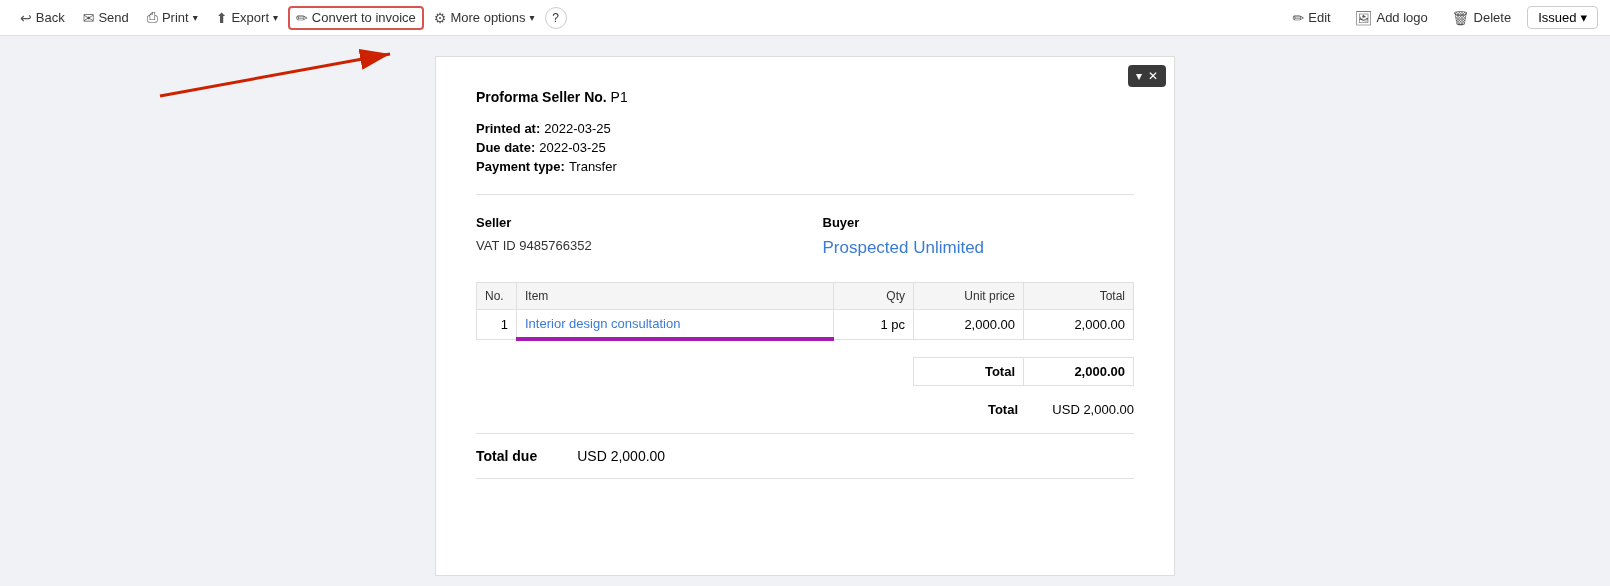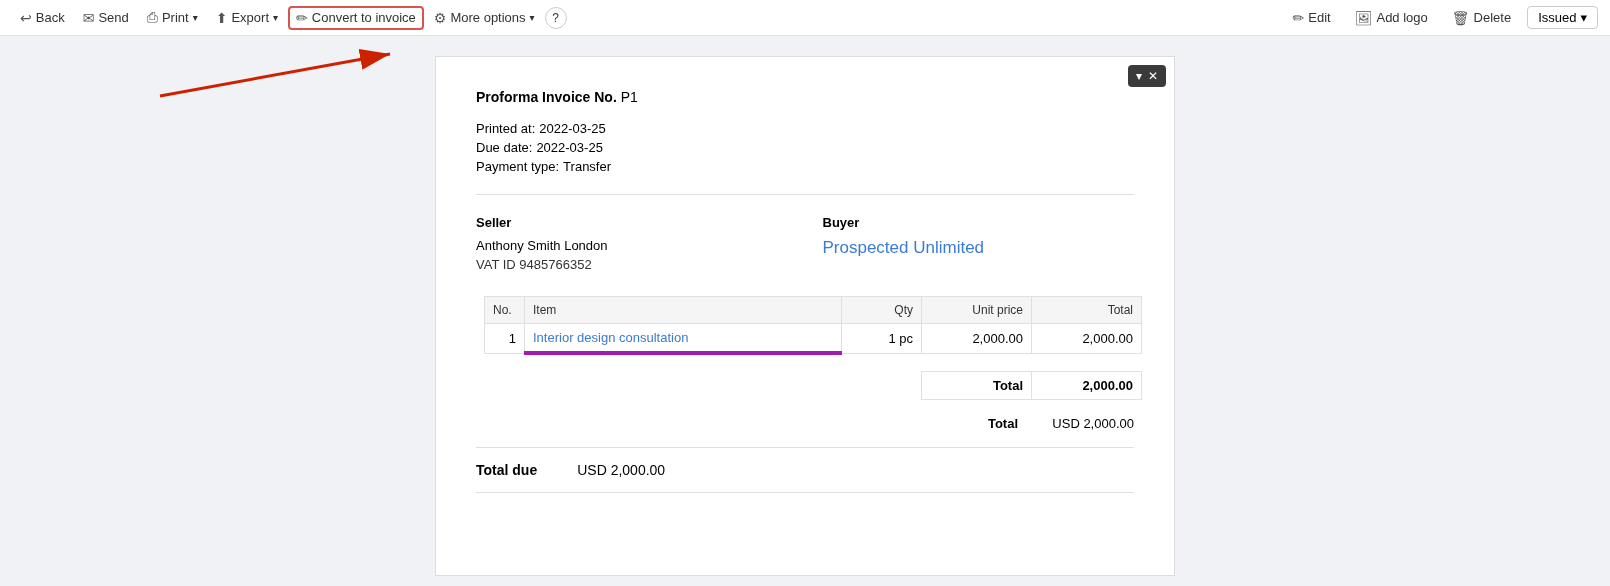--- a/index.html
+++ b/index.html
@@ -96,21 +96,21 @@
     }
     .invoice-number strong { font-weight: 600; }
 
     .invoice-meta {
       display: flex;
       flex-direction: column;
       gap: 4px;
       font-size: 13px;
     }
     .invoice-meta .meta-row { display: flex; gap: 4px; }
-    .invoice-meta .meta-label { font-weight: 400; }
+    .invoice-meta .meta-label { font-weight: 700; }
 
     .divider {
       border: none;
       border-top: 1px solid #e0e0e0;
       margin: 20px 0;
     }
 
     
     .parties {
       display: flex;
@@ -138,21 +138,20 @@
       text-decoration: none;
       font-size: 17px;
     }
 
     
     .items-table {
       width: 100%;
       border-collapse: collapse;
       font-size: 13px;
       margin-bottom: 16px;
-      margin-left: 8px;
     }
     .items-table thead tr {
       background: #f5f5f5;
     }
     .items-table th {
       padding: 6px 8px;
       text-align: left;
       font-weight: normal;
       color: #333;
       border: 1px solid #e0e0e0;
@@ -302,21 +301,21 @@
 
   <div class="invoice-doc">
 
     <div class="dropdown-panel">
       <span>▾</span>
       <span>✕</span>
     </div>
 
     <div class="invoice-header-info">
       <div class="invoice-number">
-        <strong>Proforma Invoice No.</strong>
+        <strong>Proforma Seller No.</strong>
         <span>P1</span>
       </div>
 
       <div class="invoice-meta">
         <div class="meta-row">
           <span class="meta-label">Printed at:</span>
           <span>2022-03-25</span>
         </div>
         <div class="meta-row">
           <span class="meta-label">Due date:</span>
@@ -327,21 +326,20 @@
           <span>Transfer</span>
         </div>
       </div>
     </div>
 
     <hr class="divider">
 
     <div class="parties">
       <div class="party">
         <div class="party-title">Seller</div>
-        <div class="party-name">Anthony Smith London</div>
         <div class="party-vat">VAT ID 9485766352</div>
       </div>
       <div class="party">
         <div class="party-title">Buyer</div>
         <a href="#" class="party-link">Prospected Unlimited</a>
       </div>
     </div>
 
     <table class="items-table">
       <thead>

